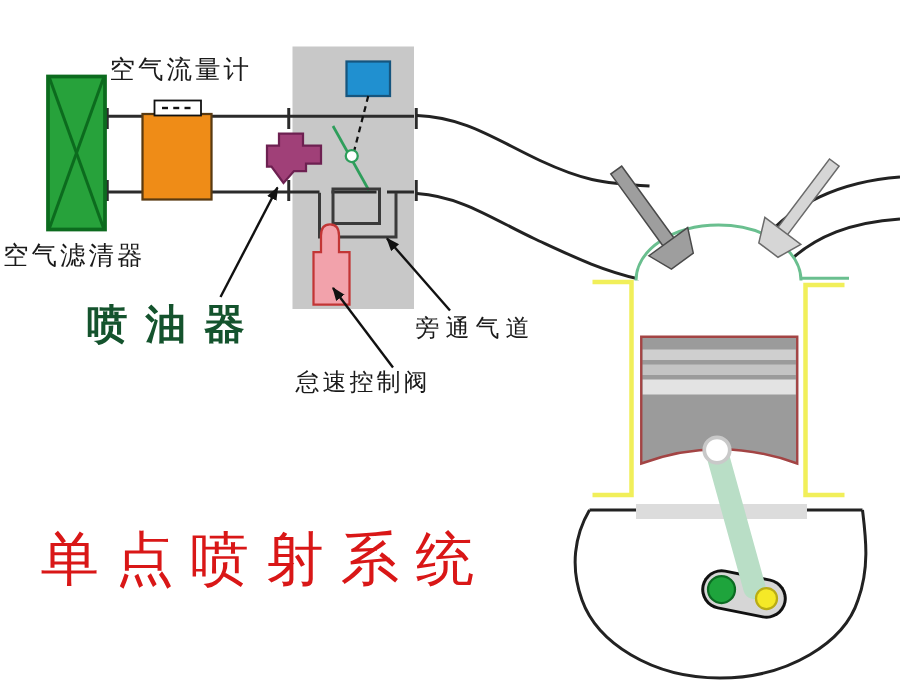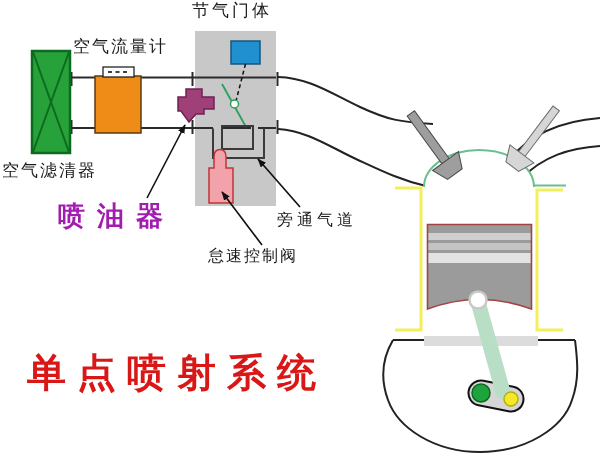--- a/index.html
+++ b/index.html
@@ -6,24 +6,24 @@
   .stage{
     position:relative;width:600px;height:455px;background:#ffffff;overflow:hidden;
     font-family:"Liberation Sans",sans-serif;
   }
   .stage svg{position:absolute;left:0;top:0;}
   .lbl{
     position:absolute;color:#1a1a1a;font-family:"Liberation Serif",serif;
     font-size:17px;white-space:nowrap;line-height:1.1;
   }
   .lbl.red{
-    font-family:"Liberation Sans",sans-serif;font-weight:bold;color:#a21caf;
+    font-family:"Liberation Sans",sans-serif;font-weight:bold;color:#14532d;
   }
   .diagram-title{
-    position:absolute;font-family:"Liberation Sans",sans-serif;font-weight:bold;
+    position:absolute;font-family:"Liberation Sans",sans-serif;font-weight:normal;
     color:#d91717;font-size:39px;letter-spacing:11px;white-space:nowrap;
   }
 </style>
 </head>
 <body>
 
 <div class="stage">
 
   <svg width="600" height="455" viewBox="0 0 600 455">
     <defs>
@@ -133,27 +133,26 @@
       <circle cx="511" cy="399" r="7" stroke="#b9ac15" stroke-width="1.5" fill="#f5e927"></circle>
     </g>
 
     <g stroke="#111" stroke-width="1.6">
       <line x1="147" y1="198" x2="185" y2="125" marker-end="url(#arrow)"></line>
       <line x1="300" y1="207" x2="258" y2="159" marker-end="url(#arrow)"></line>
       <line x1="262" y1="245" x2="222" y2="192" marker-end="url(#arrow)"></line>
     </g>
   </svg>
 
-  <div class="lbl" style="left:192px;top:2px;letter-spacing:3px;">节气门体</div>
 
   <div class="lbl" style="left:2px;top:162px;letter-spacing:2px;">空气滤清器</div>
 
   <div class="lbl" style="left:73px;top:38px;letter-spacing:2px;">空气流量计</div>
 
   <div class="lbl red" style="left:58px;top:202px;font-size:27px;letter-spacing:12px;">喷油器</div>
 
   <div class="lbl" style="left:277px;top:211px;font-size:16px;letter-spacing:4px;">旁通气道</div>
 
-  <div class="lbl" style="left:208px;top:247px;font-size:16px;letter-spacing:2px;">怠速控制阀</div>
+  <div class="lbl" style="left:197px;top:247px;font-size:16px;letter-spacing:2px;">怠速控制阀</div>
 
   <div class="diagram-title" style="left:27px;top:346px;">单点喷射系统</div>
 
 </div>
 
 </body></html>

